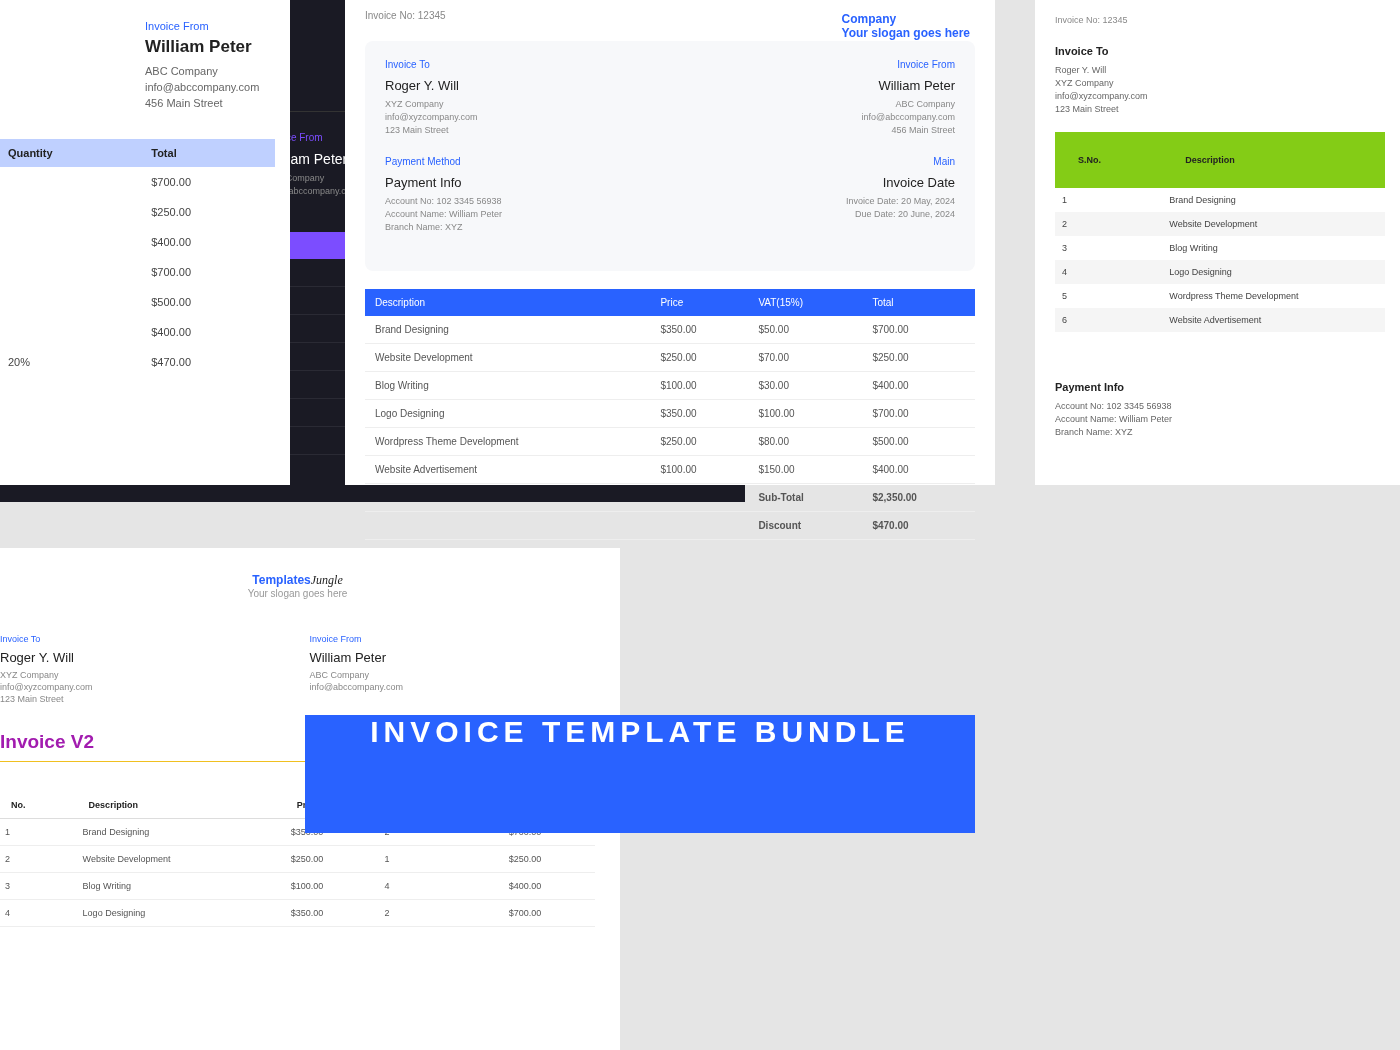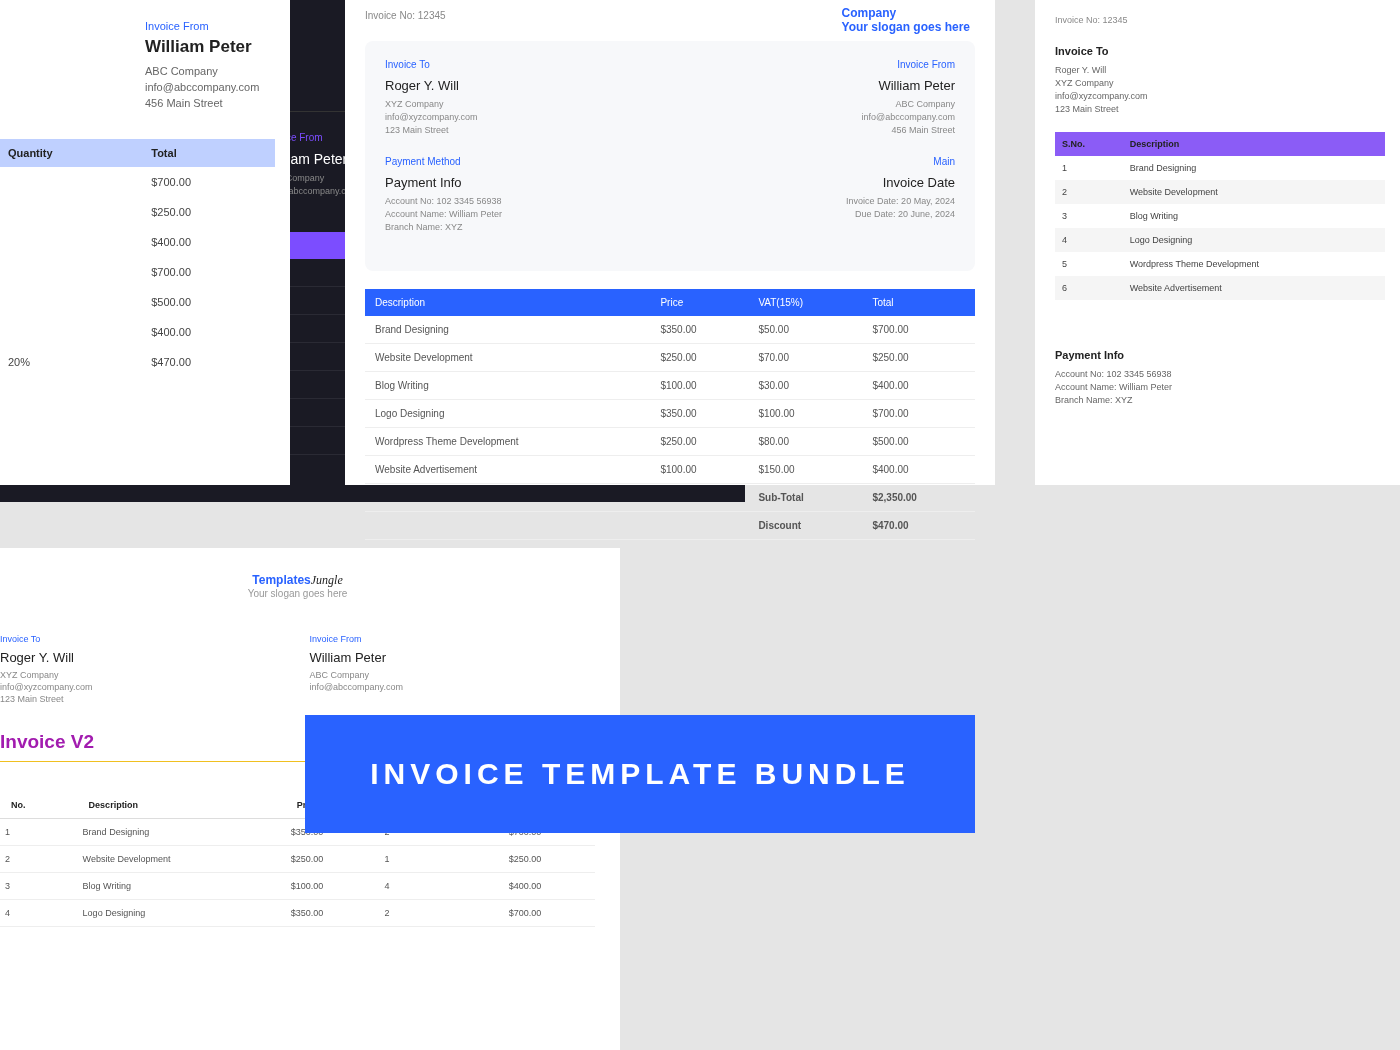--- a/index.html
+++ b/index.html
@@ -14,40 +14,40 @@
 .d1 h3{font-size:17px;margin:5px 0 8px 145px;color:#222}
 .d1 .line{font-size:11px;color:#666;margin:4px 0 4px 145px}
 .d1 table{width:100%;margin-top:30px;border-collapse:collapse;font-size:11px}
 .d1 th{background:#bfd0ff;padding:8px;text-align:left;color:#222}
 .d1 td{padding:9px 8px;color:#444}
 .d1 .grand td{color:#2962ff;font-weight:bold}
 
 
 .d2{left:345px;top:0;width:650px;height:485px;padding:10px 20px}
 .d2 .ino{font-size:10px;color:#888;margin-bottom:15px}
-.d2 .logo{position:absolute;right:25px;top:6px;font-size:10px;color:#888}
+.d2 .logo{position:absolute;right:25px;top:12px;font-size:10px;color:#888}
 .d2 .logo span{color:#2962ff;font-size:12px;font-weight:bold}
 .d2 .panel{background:#f7f8fa;border-radius:8px;padding:18px 20px;margin-top:20px}
 .d2 .row{display:flex;justify-content:space-between;margin-bottom:18px}
 .d2 .col{width:48%}
 .d2 .col.r{text-align:right}
 .d2 .sl{color:#2962ff;font-size:10px;margin-bottom:8px}
 .d2 .name{font-size:13px;color:#222;margin-bottom:6px}
 .d2 .det{font-size:9px;color:#888;margin:3px 0}
 .d2 table{width:100%;border-collapse:collapse;margin-top:18px;font-size:10px}
 .d2 th{background:#2962ff;color:#fff;padding:8px 10px;text-align:left;font-weight:normal}
 .d2 td{padding:8px 10px;border-bottom:1px solid #eee;color:#555}
 
 
 .d3{left:1035px;top:0;width:365px;height:485px;padding:15px 15px 15px 20px}
 .d3 .ino{font-size:9px;color:#888;margin-bottom:12px}
 .d3 .sl{font-size:11px;font-weight:bold;color:#222;margin:20px 0 8px}
 .d3 .det{font-size:9px;color:#666;margin:3px 0}
 .d3 table{width:100%;border-collapse:collapse;font-size:9px;margin-top:18px}
-.d3 th{background:#8b5cf6;padding:7px;text-align:left;font-weight:bold;color:#222}
+.d3 th{background:#84cc16;padding:23px;text-align:left;font-weight:bold;color:#222}
 .d3 td{padding:7px;color:#444}
 .d3 tr:nth-child(even) td{background:#f5f5f5}
 
 
 .d4{left:0;top:548px;width:620px;height:502px;padding:25px 25px 25px 0}
 .d4 .logo{text-align:center;font-size:10px;color:#999;margin-bottom:35px}
 .d4 .logo .b{font-size:12px}
 .d4 .logo .b span{color:#2962ff;font-weight:bold}
 .d4 .row{display:flex;justify-content:space-between;margin-bottom:25px}
 .d4 .col{width:48%}
@@ -71,21 +71,21 @@
 .d5 .col{width:31%}
 .d5 .sl{color:#7c4dff;font-size:10px;margin-bottom:8px}
 .d5 .name{color:#fff;font-size:14px;margin-bottom:6px}
 .d5 .det{color:#888;font-size:9px;margin:3px 0}
 .d5 table{width:100%;border-collapse:collapse;font-size:10px}
 .d5 th{background:#7c4dff;color:#fff;padding:8px;text-align:left;font-weight:normal}
 .d5 td{padding:8px;border-bottom:1px solid #2a2a34;color:#ccc}
 .d5 .subt td{color:#fff;font-weight:bold}
 
 
-.banner{position:absolute;left:305px;top:715px;width:670px;height:118px;background:#2962ff;display:flex;align-items:center;justify-content:center;z-index:10}
+.banner{position:absolute;left:305px;top:715px;width:670px;height:118px;background:#2962ff;display:flex;align-items:flex-start;justify-content:center;z-index:10}
 .banner h1{color:#fff;font-size:30px;letter-spacing:5px;font-weight:bold}
 </style>
 </head>
 <body>
 
 <div class="doc d1">
  <div class="lbl">Invoice From</div>
  <h3>William Peter</h3>
  <div class="line">ABC Company</div>
  <div class="line">info@abccompany.com</div>

